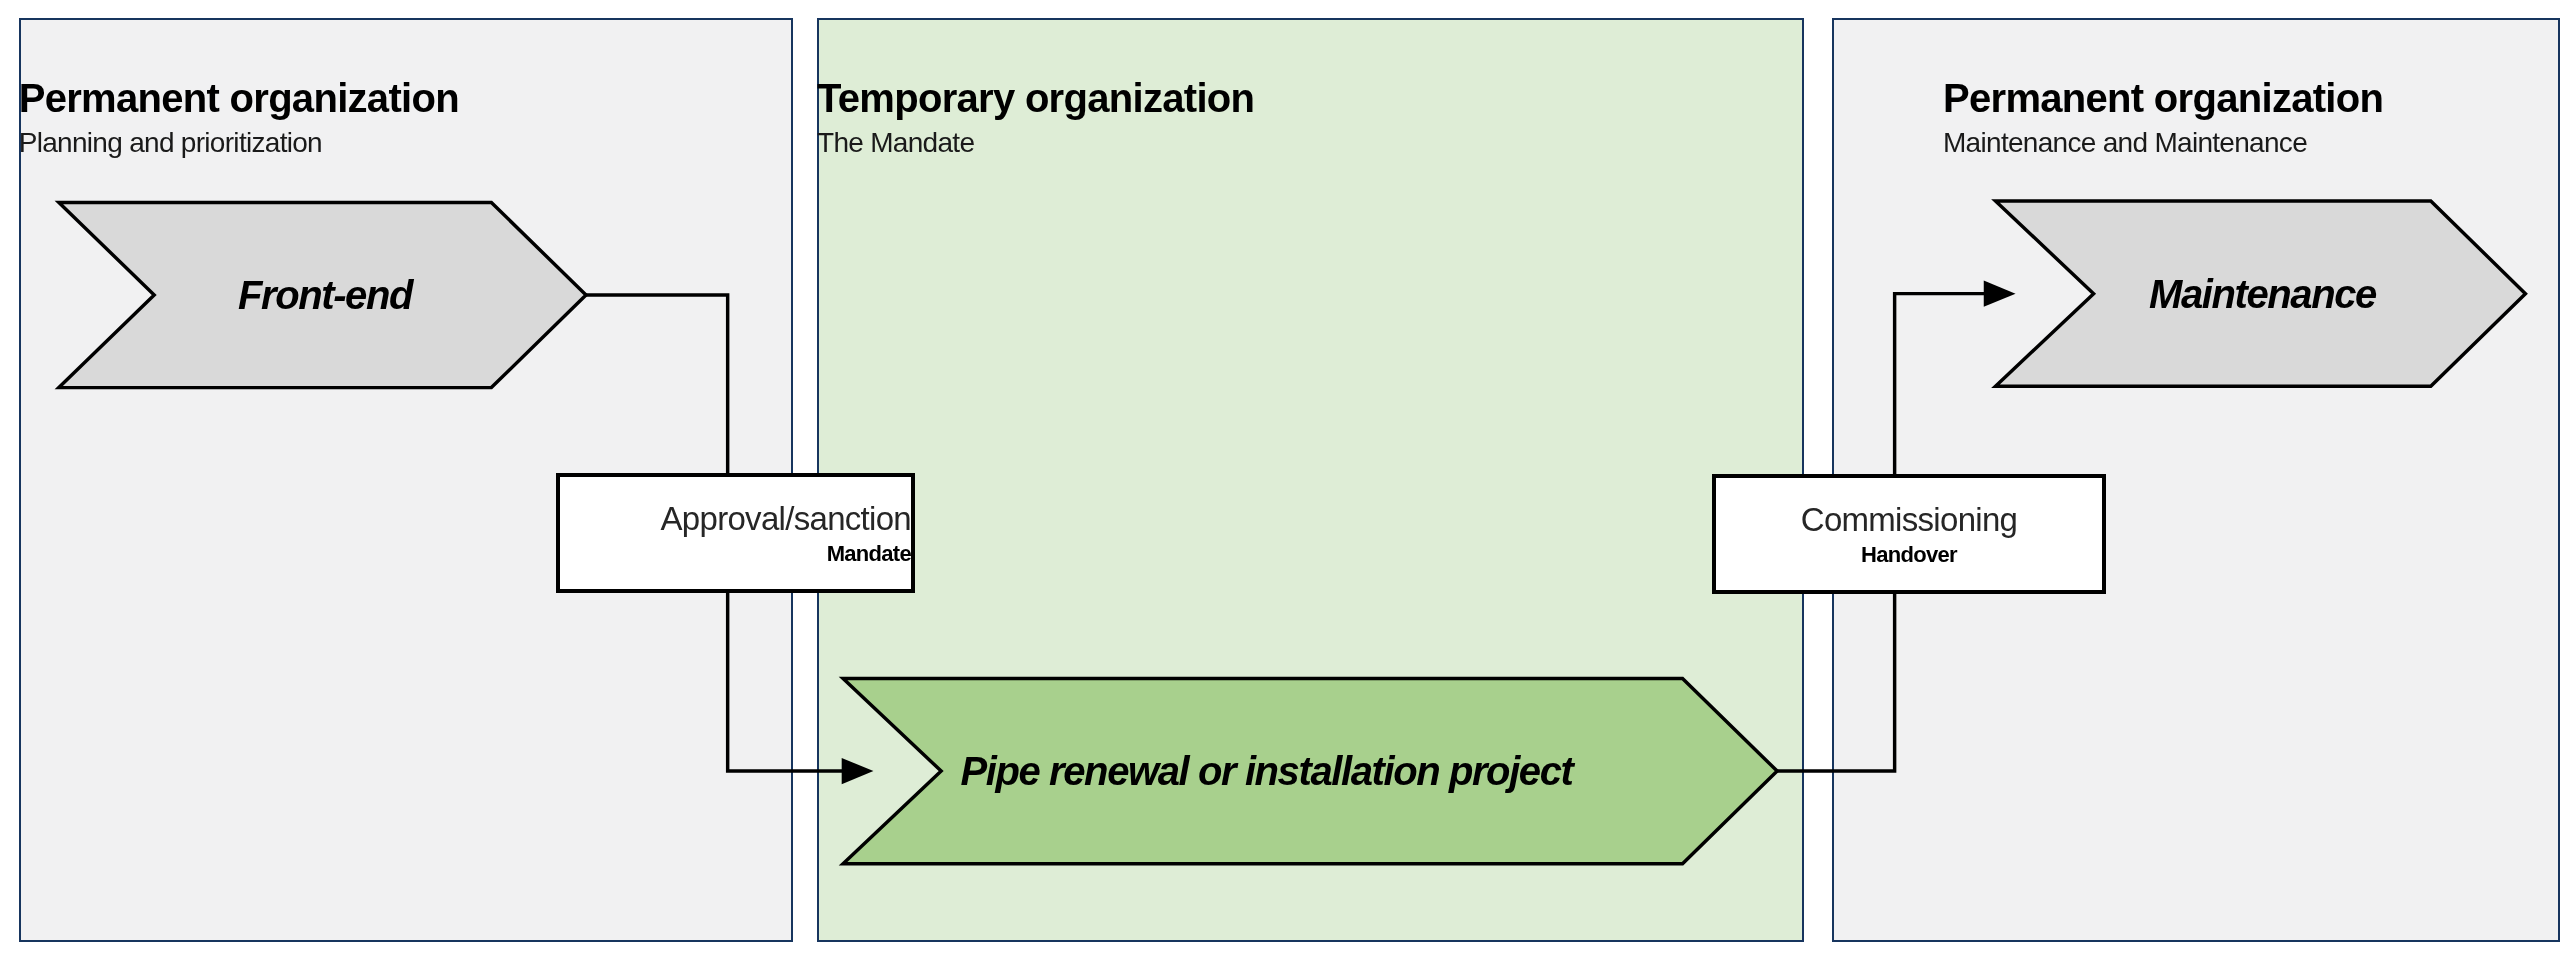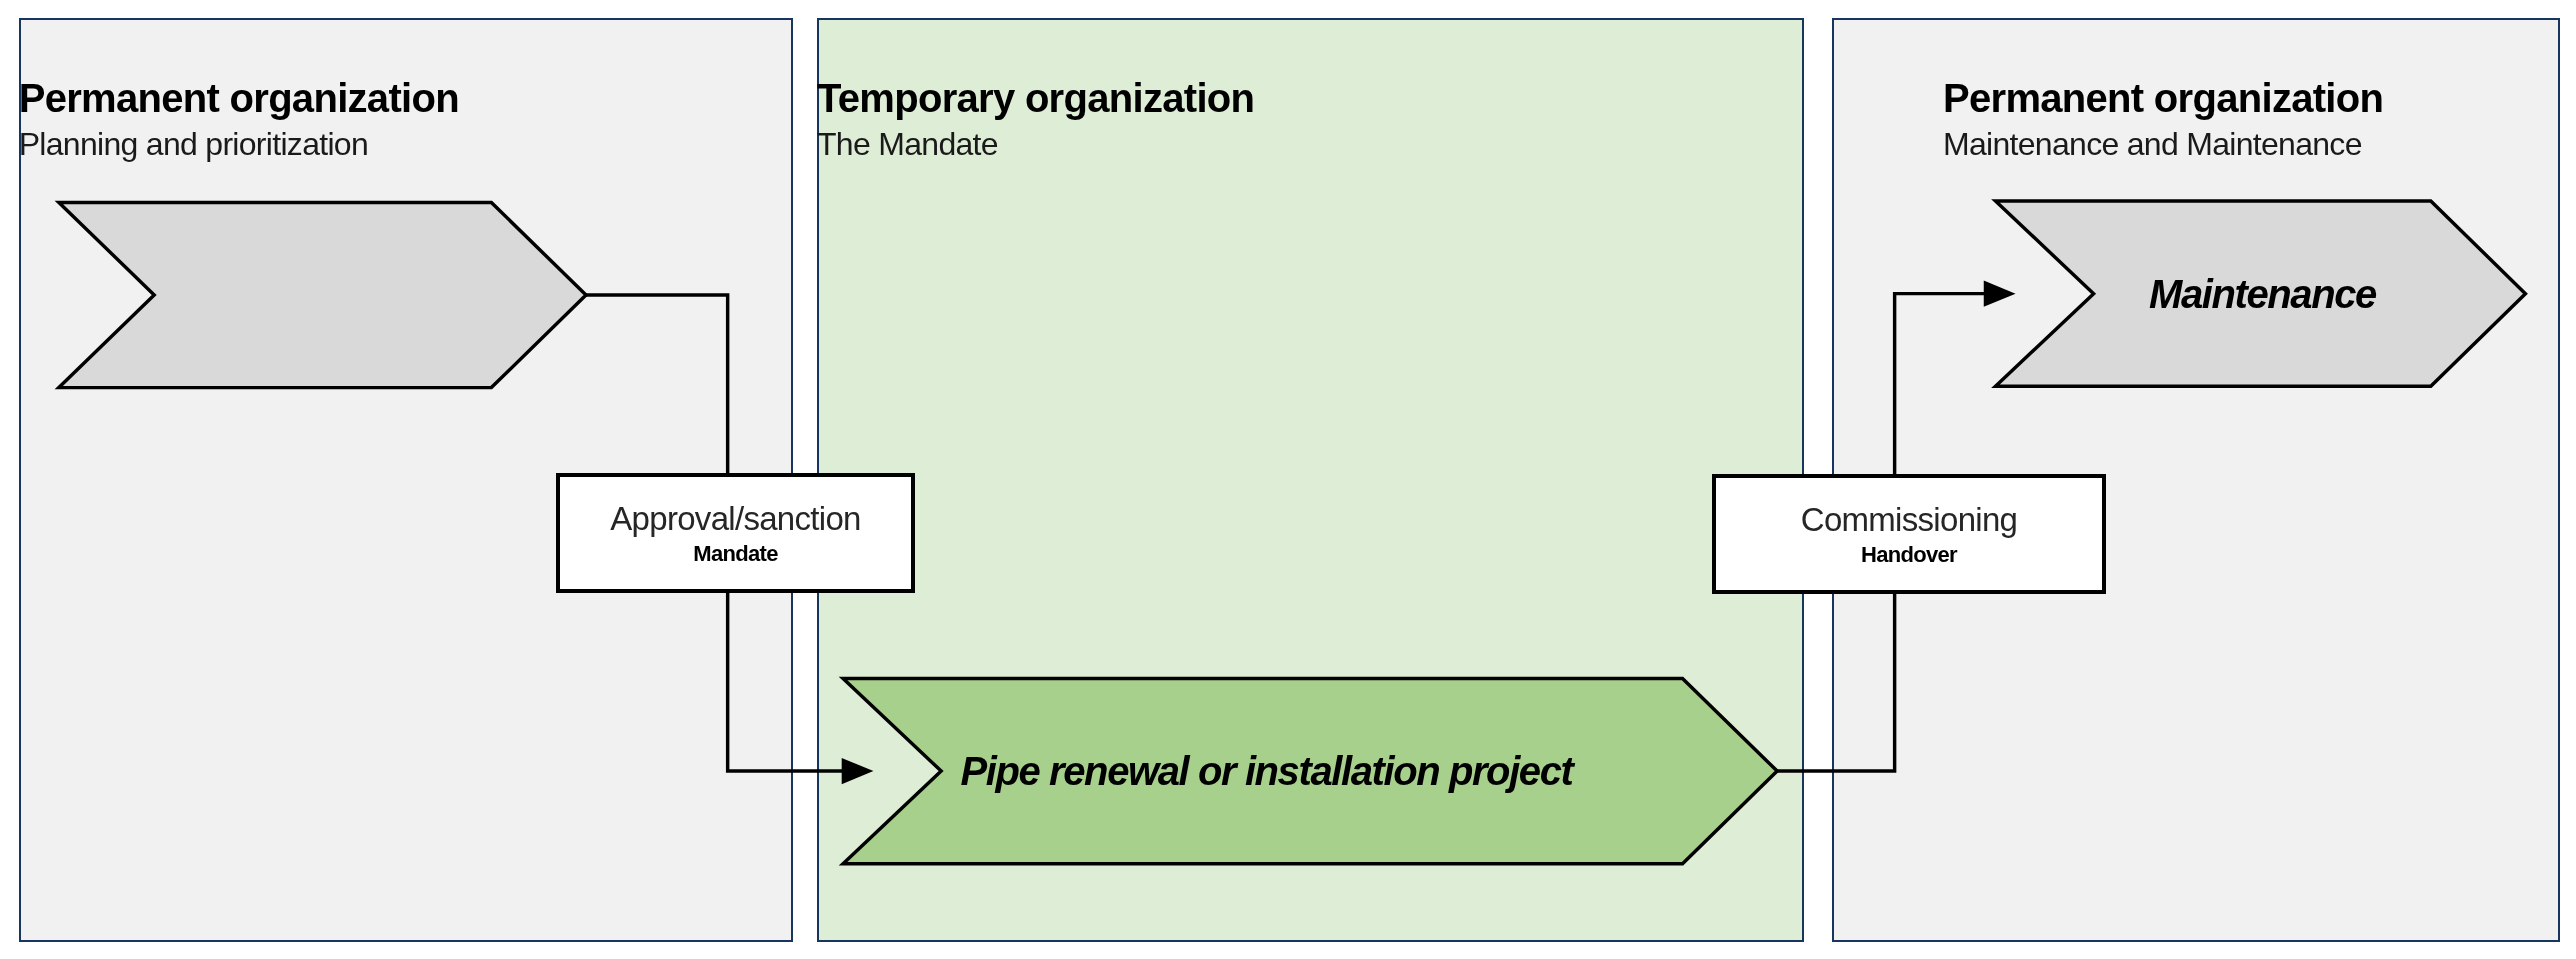--- a/index.html
+++ b/index.html
@@ -38,21 +38,21 @@
   .header-left   { left: 18.7px;   width: 774px; }
   .header-middle { left: 817px; width: 987px; }
   .header-right  { left: 1943px; width: 608px; }
   .panel-title {
     font-size: 40px;
     font-weight: bold;
     letter-spacing: -0.7px;
     color: #000000;
   }
   .panel-subtitle {
-    font-size: 32px;
+    font-size: 28px;
     letter-spacing: -0.7px;
     color: #1a1a1a;
     margin-top: 4.1px;
   }
 
   .arrow-label {
     position: absolute;
     display: flex;
     align-items: center;
     justify-content: center;
@@ -73,21 +73,21 @@
     border: 4.8px solid #000000;
     box-sizing: border-box;
     display: flex;
     flex-direction: column;
     align-items: center;
     justify-content: center;
     text-align: center;
     line-height: 1.28;
     white-space: nowrap;
   }
-  .box-mandate       { left: 556px;  top: 473px; width: 359px; height: 120px; }
+  .box-mandate       { left: 556px;  top: 473px; width: 359px; height: 120px; align-items: flex-end; }
   .box-commissioning { left: 1712px; top: 474px; width: 394px; height: 120px; }
   .box-line1 { font-size: 33px; color: #262626; letter-spacing: -0.7px; }
   .box-line2 { font-size: 22px; font-weight: bold; color: #000000; letter-spacing: -0.7px; }
 </style>
 </head>
 <body>
 
 <div class="canvas">
 
   <div class="panel panel-left"></div>
@@ -117,20 +117,21 @@
   <div class="panel-header header-middle">
     <div class="panel-title">Temporary organization</div>
     <div class="panel-subtitle">The Mandate</div>
   </div>
 
   <div class="panel-header header-right">
     <div class="panel-title">Permanent organization</div>
     <div class="panel-subtitle">Maintenance and Maintenance</div>
   </div>
 
+  <div class="arrow-label label-frontend">Front-end</div>
   <div class="arrow-label label-pipe">Pipe renewal or installation project</div>
   <div class="arrow-label label-operations">Maintenance</div>
 
   <div class="transition-box box-mandate">
     <div class="box-line1">Approval/sanction</div>
     <div class="box-line2">Mandate</div>
   </div>
 
   <div class="transition-box box-commissioning">
     <div class="box-line1">Commissioning</div>

